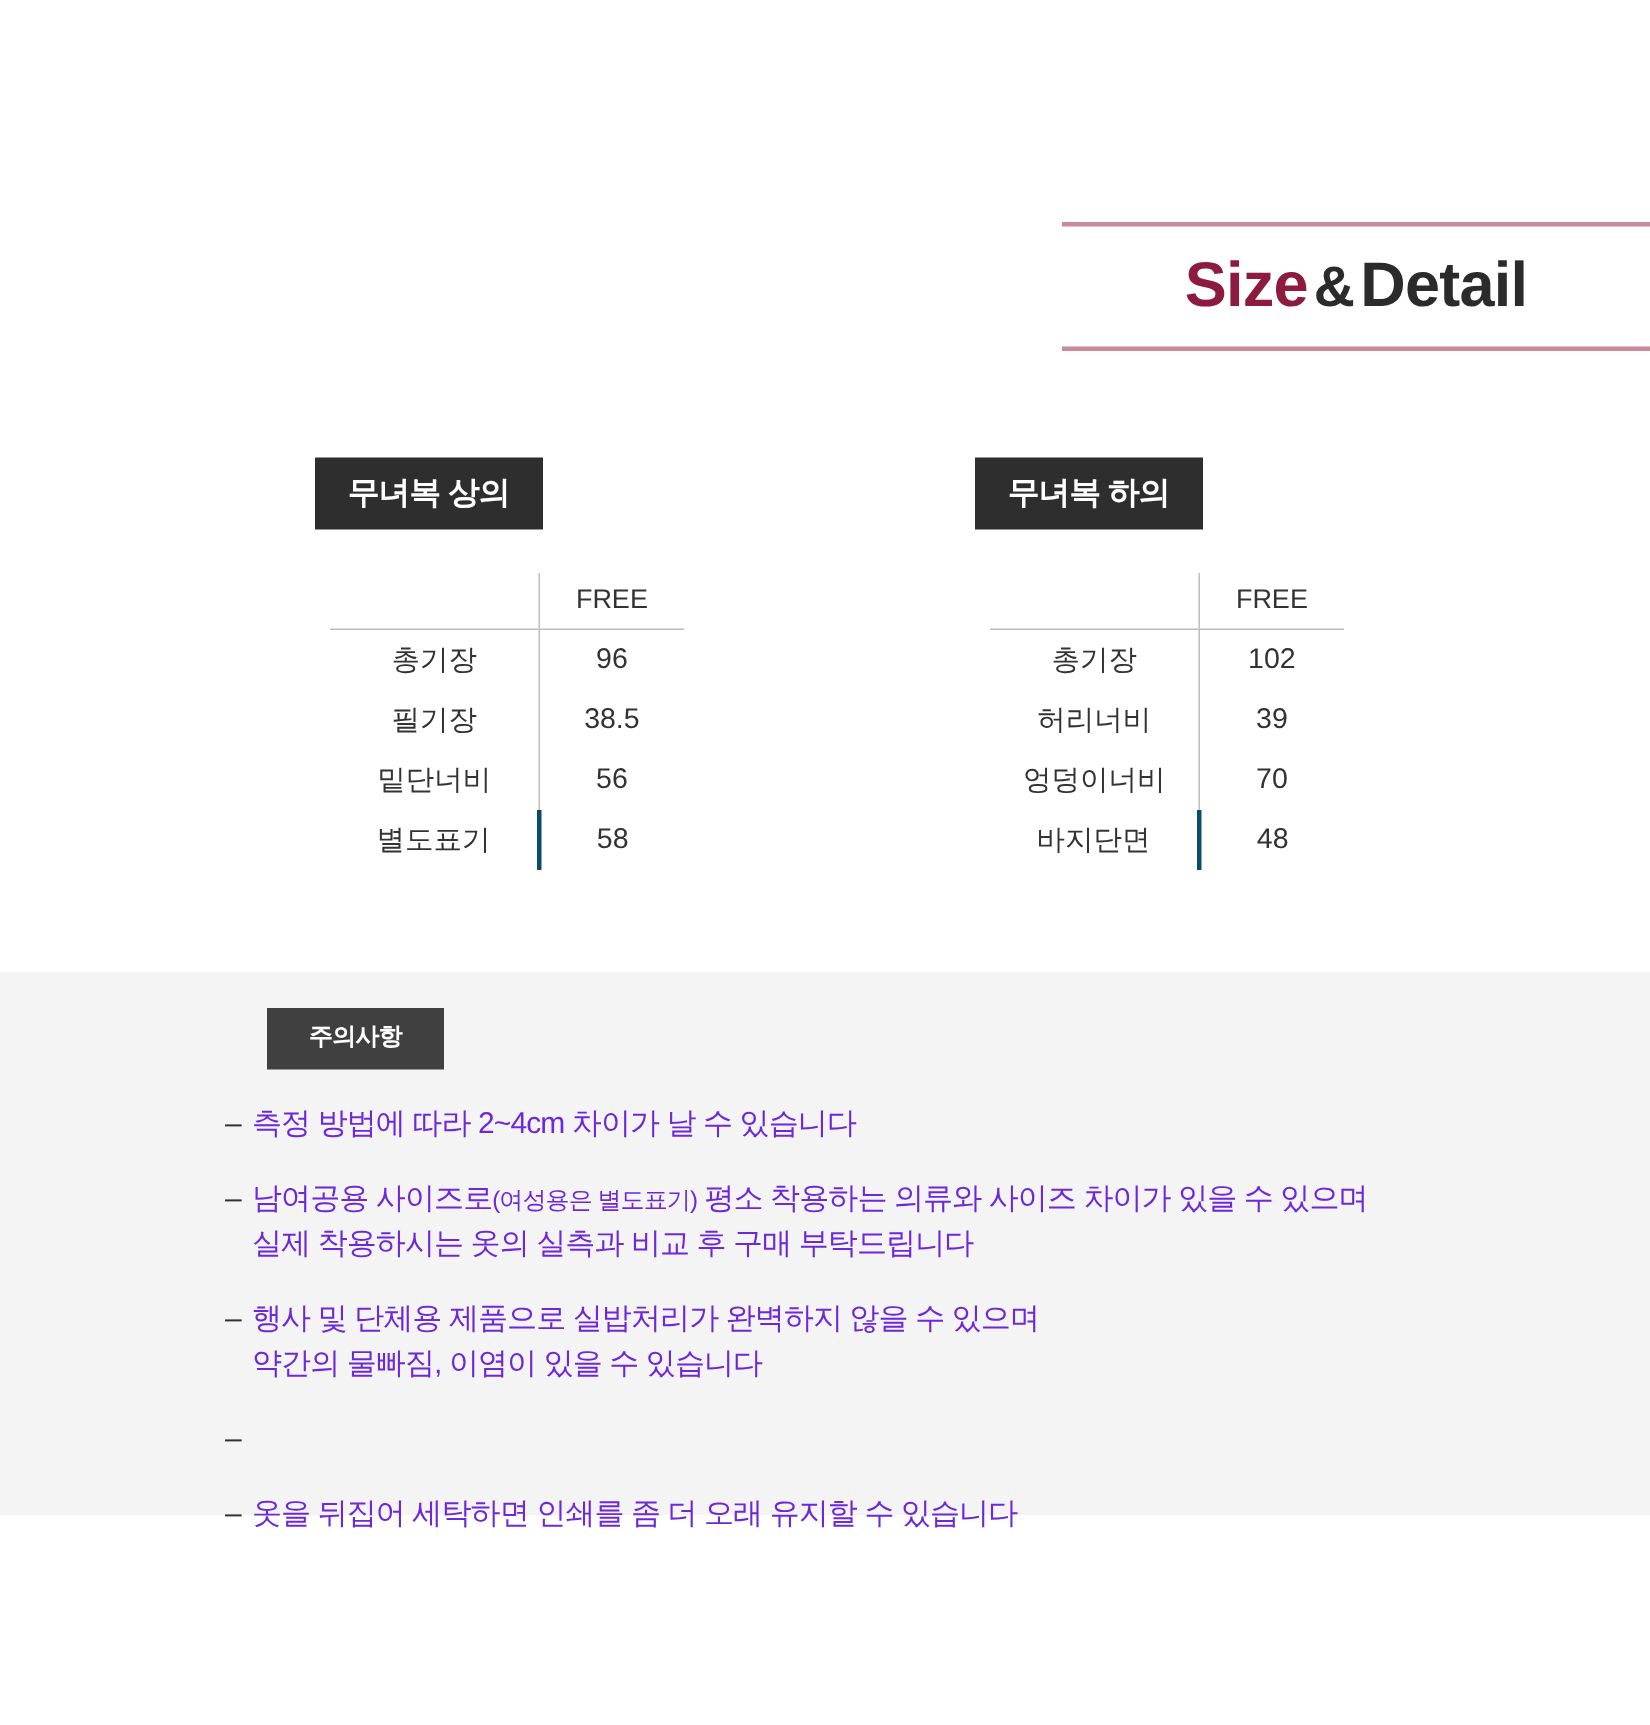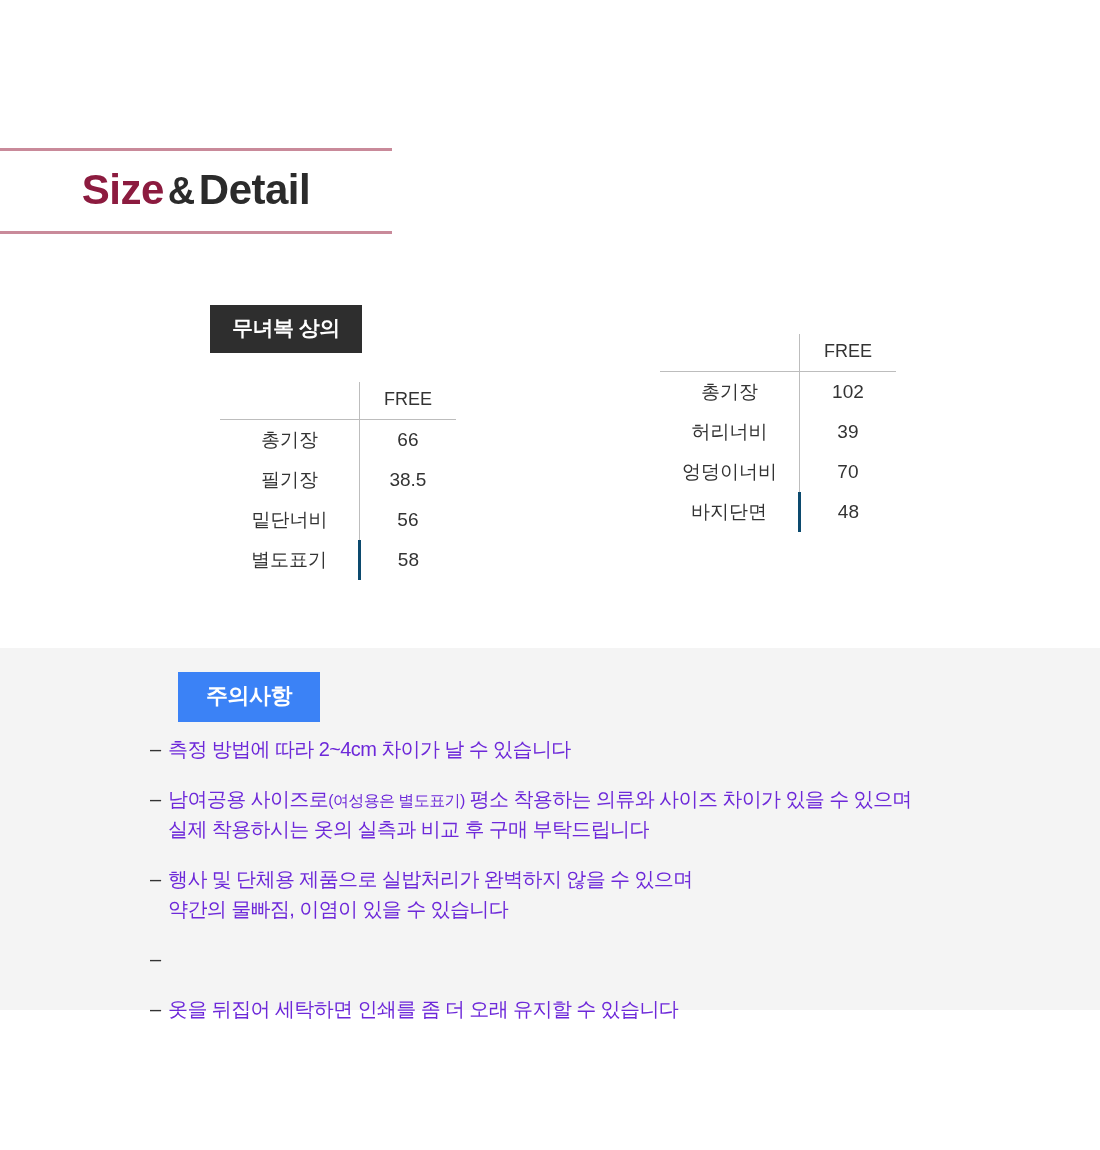--- a/index.html
+++ b/index.html
@@ -16,21 +16,21 @@
     overflow: hidden;
   }
 
   
   .title-wrap {
     position: absolute;
     top: 148px;
     left: 0;
     width: 1100px;
     display: flex;
-    justify-content: flex-start;
+    justify-content: flex-end;
   }
   .title-box {
     border-top: 3px solid #c98a9a;
     border-bottom: 3px solid #c98a9a;
     padding: 18px 46px 20px 46px;
     min-width: 300px;
     text-align: center;
   }
   .title-text {
     font-size: 42px;
@@ -120,23 +120,23 @@
     top: 648px;
     left: 0;
     width: 1100px;
     height: 362px;
     background: #f4f4f4;
   }
   .notice-head {
     position: absolute;
     top: 24px;
     left: 178px;
-    background: #3b82f6;
+    background: #404040;
     color: #ffffff;
-    font-size: 22px;
+    font-size: 16px;
     font-weight: bold;
     padding: 9px 28px 11px 28px;
     letter-spacing: -0.5px;
   }
   .notice-list {
     position: absolute;
     top: 86px;
     left: 150px;
     width: 900px;
   }
@@ -181,39 +181,42 @@
     <table class="tbl">
       <thead>
         <tr>
           <th class="col-label"></th>
           <th class="col-value">FREE</th>
         </tr>
       </thead>
       <tbody>
         <tr>
           <td class="col-label">총기장</td>
-          <td class="col-value">66</td>
+          <td class="col-value">96</td>
         </tr>
         <tr>
           <td class="col-label">필기장</td>
           <td class="col-value">38.5</td>
         </tr>
         <tr>
           <td class="col-label">밑단너비</td>
           <td class="col-value">56</td>
         </tr>
         <tr>
           <td class="col-label">별도표기</td>
           <td class="col-value">58</td>
         </tr>
       </tbody>
     </table>
   </div>
 
   <div class="table-block right">
+    <div class="tbl-head-wrap">
+      <div class="tbl-head">무녀복 하의</div>
+    </div>
     <table class="tbl">
       <thead>
         <tr>
           <th class="col-label"></th>
           <th class="col-value">FREE</th>
         </tr>
       </thead>
       <tbody>
         <tr>
           <td class="col-label">총기장</td>

